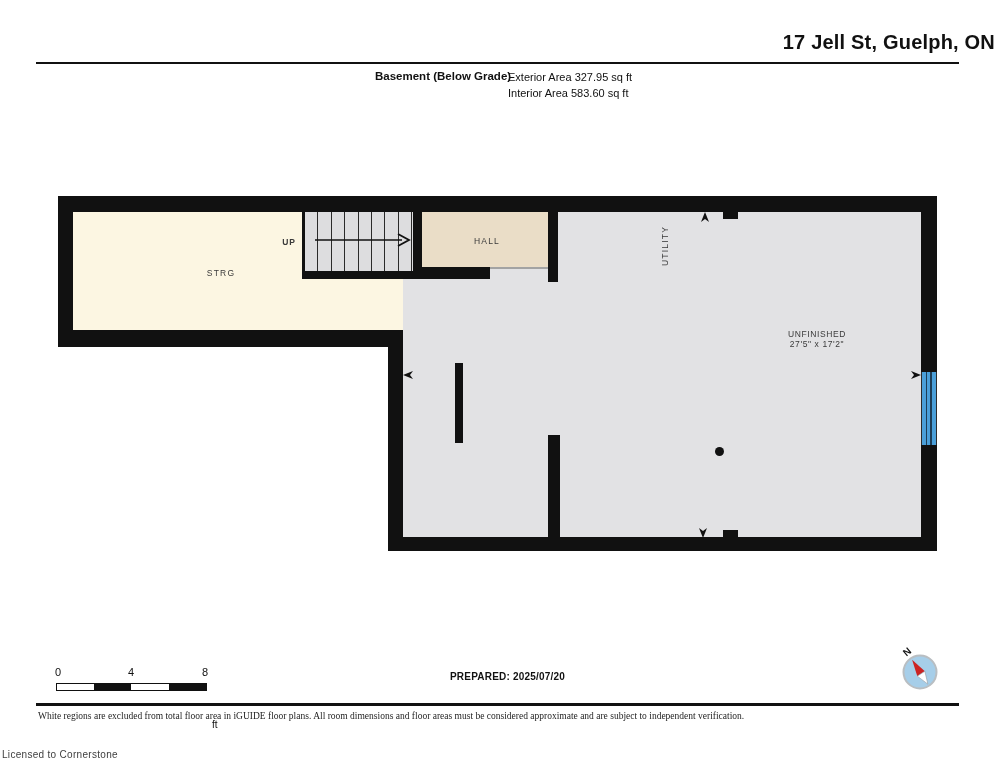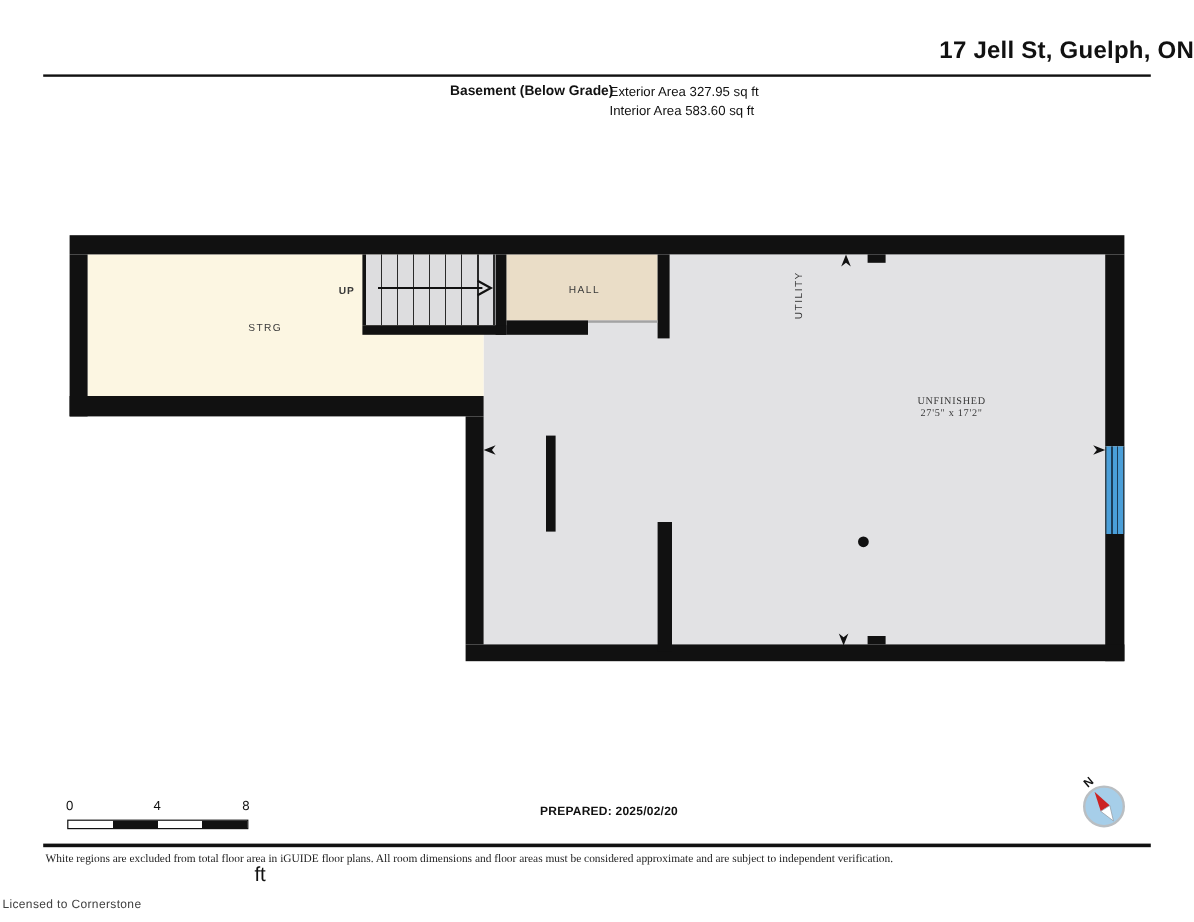--- a/index.html
+++ b/index.html
@@ -53,28 +53,28 @@
   .arr-left  { top: 369px; left: 403px; transform: rotate(-90deg); }
   .arr-right { top: 369px; left: 909px; transform: rotate(90deg); }
   .stairs-arrow { top: 232px; left: 312px; }
 
   
   .room-label { font-size: 8.5px; letter-spacing: 1.2px; color: #3a3a3a; text-align: center; }
   .lbl-hall { top: 268px; left: 198px; width: 46px; }
   .lbl-up   { top: 237px; left: 276px; width: 26px; letter-spacing: .8px; font-weight: bold; }
   .lbl-strg { top: 236px; left: 461px; width: 52px; }
   .lbl-utility { top: 238px; left: 638px; width: 60px; height: 16px; transform: rotate(-90deg); letter-spacing: 1.2px; }
-  .lbl-unf { top: 330px; left: 733px; width: 120px; line-height: 9.5px; letter-spacing: .6px; font-family: Liberation Serif, serif; }
+  .lbl-unf { top: 330px; left: 757px; width: 120px; line-height: 9.5px; letter-spacing: .6px; }
 
   
   .scale-num { top: 666px; width: 14px; text-align: center; font-size: 11px; }
   .sn-0 { left: 51px; } .sn-4 { left: 124px; } .sn-8 { left: 198px; }
   .scale-bar { top: 683px; left: 56px; width: 151px; height: 8px; border: 1px solid #111;
                background-image: linear-gradient(to right, #fff 0 25%, #111 25% 50%, #fff 50% 75%, #111 75% 100%); }
-  .scale-ft { top: 679px; left: 212px; font-size: 17px; margin-top: 40px; }
+  .scale-ft { top: 679px; left: 212px; font-size: 10px; margin-top: 40px; }
 
   .prepared { top: 671px; left: 450px; font-size: 10px; font-weight: bold; letter-spacing: .2px; }
 
   .compass { top: 638px; left: 894px; }
 
   
   .rule-bottom { top: 703px; left: 36px; width: 923px; height: 3px; background: #111; }
   .disclaimer { top: 711px; left: 38px; width: 930px; font-size: 9.5px; color: #1d1d1d; font-family: Liberation Serif, serif; }
   .license { top: 749px; left: 2px; font-size: 10px; color: #404040; letter-spacing: .3px; }
 </style>
@@ -143,21 +143,21 @@
 </div>
 
 <div>
   <div class="abs scale-num sn-0">0</div>
   <div class="abs scale-num sn-4">4</div>
   <div class="abs scale-num sn-8">8</div>
   <div class="abs scale-bar"></div>
   <div class="abs scale-ft">ft</div>
 </div>
 
-<div class="abs prepared">PREPARED: 2025/02/20</div>
+<div class="abs prepared">PREPARED: 2025/07/20</div>
 
 <svg class="abs compass" width="50" height="54">
   <text x="9" y="17" font-size="10" font-weight="bold" fill="#111" transform="rotate(-40 13 13)" font-family="Liberation Sans, sans-serif">N</text>
   <circle cx="26" cy="34" r="16.5" fill="#A6CEE9" stroke="#b9bec2" stroke-width="2"></circle>
   <g transform="rotate(-33 26 34)">
     <polygon points="26,19.5 30.5,36 21.5,36" fill="#CC2222"></polygon>
     <polygon points="21.5,36 30.5,36 26,48.5" fill="#ffffff" stroke="#97a0a8" stroke-width="0.6"></polygon>
   </g>
 </svg>
 

